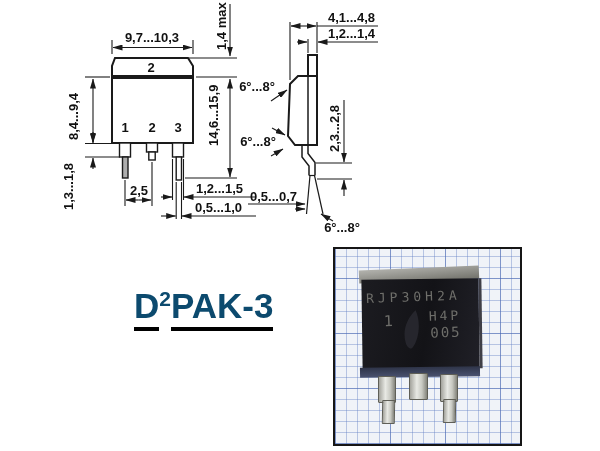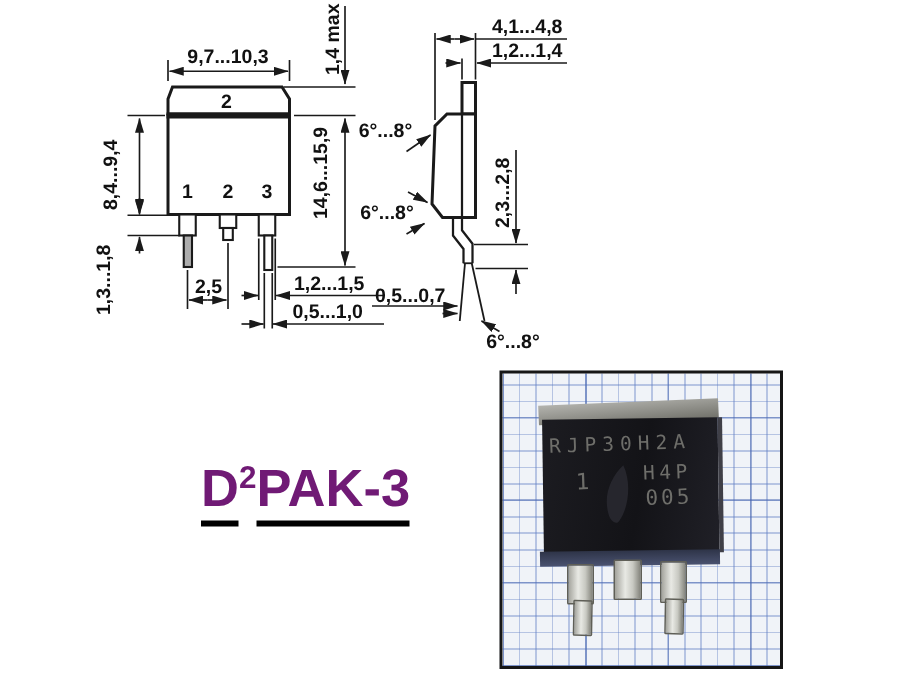--- a/index.html
+++ b/index.html
@@ -3,21 +3,21 @@
 <meta charset="utf-8">
 <style>
   html,body{margin:0;padding:0;background:#ffffff;}
   #stage{position:relative;width:600px;height:451px;background:#ffffff;overflow:hidden;
          font-family:"Liberation Sans",sans-serif;}
   svg text{fill:#111;}
   .dim{font:bold 13px "Liberation Sans",sans-serif;}
   .pinlab{font:bold 13px "Liberation Sans",sans-serif;}
 
   
-  #pkgname{position:absolute;left:134px;top:308px;font-size:35px;font-weight:bold;color:#701a75;
+  #pkgname{position:absolute;left:134px;top:288px;font-size:35px;font-weight:bold;color:#0c4a6e;
            line-height:1;letter-spacing:0px;white-space:nowrap;}
   #pkgname .u{border-bottom:4px solid #000;padding-bottom:2px;}
   #pkgname .sup{font-size:21px;position:relative;top:-12px;font-weight:bold;}
 
   
   #photo{position:absolute;left:333px;top:247px;width:189px;height:199px;
          border:2px solid #161616;box-sizing:border-box;
          background-color:#f0f3f8;
          background-image:
            repeating-linear-gradient(0deg, rgba(70,100,175,.50) 0 1px, transparent 1px 55px),

